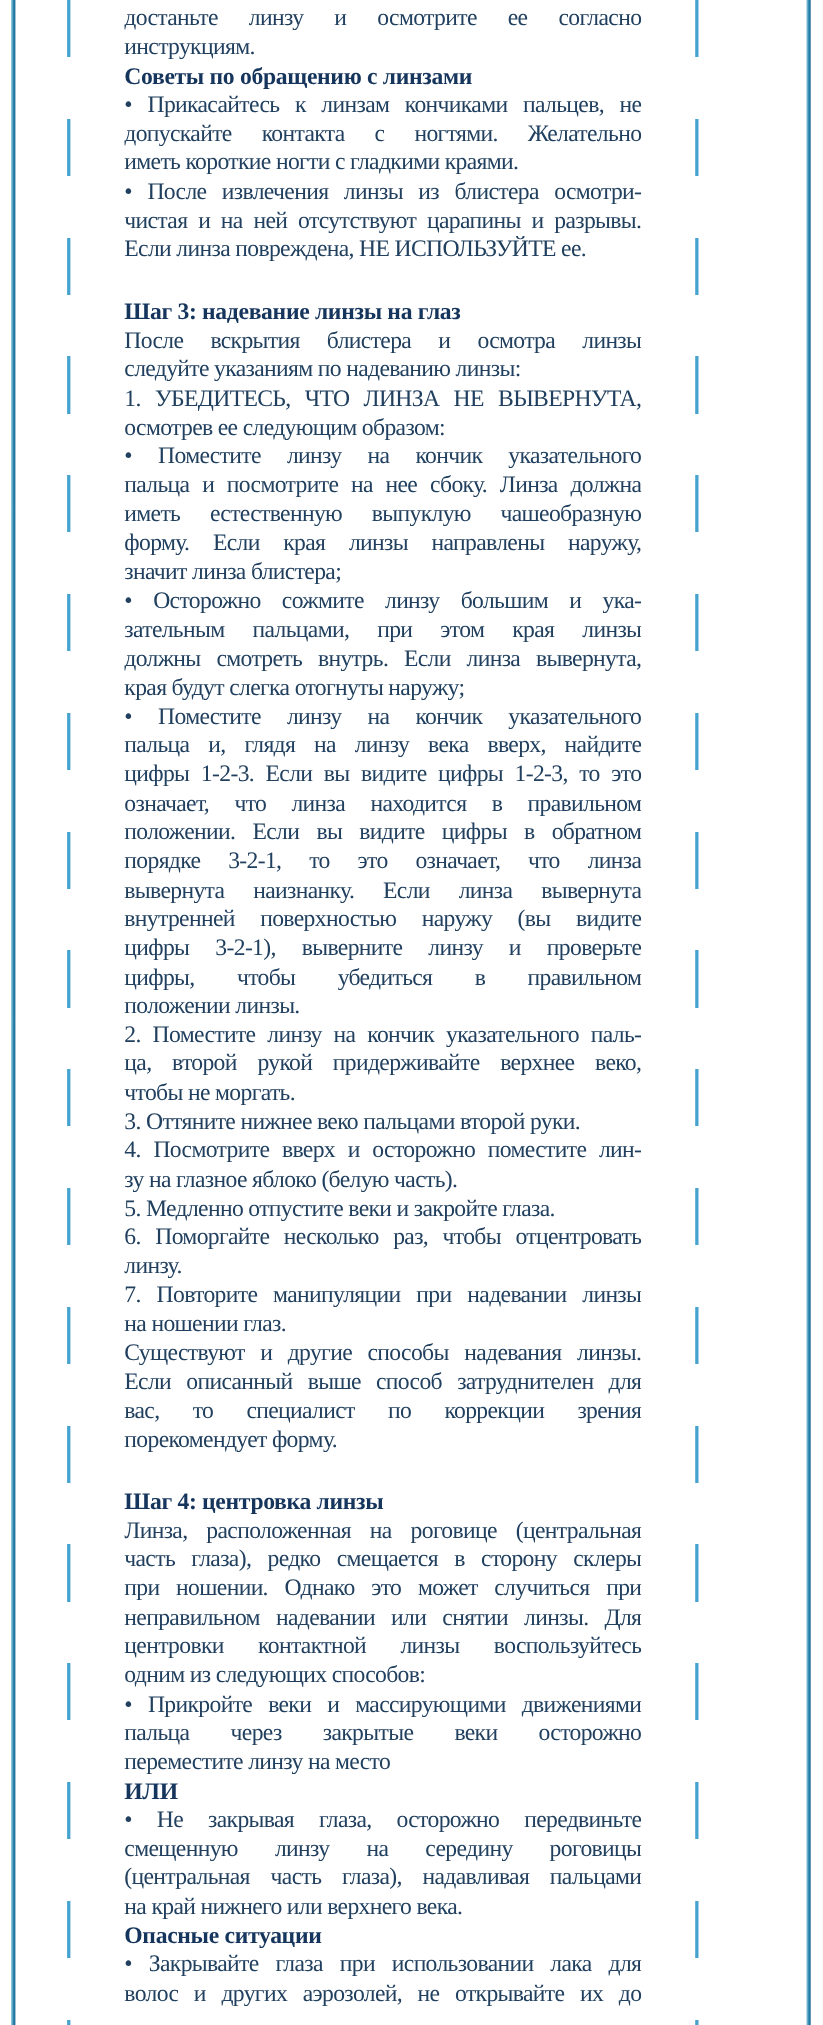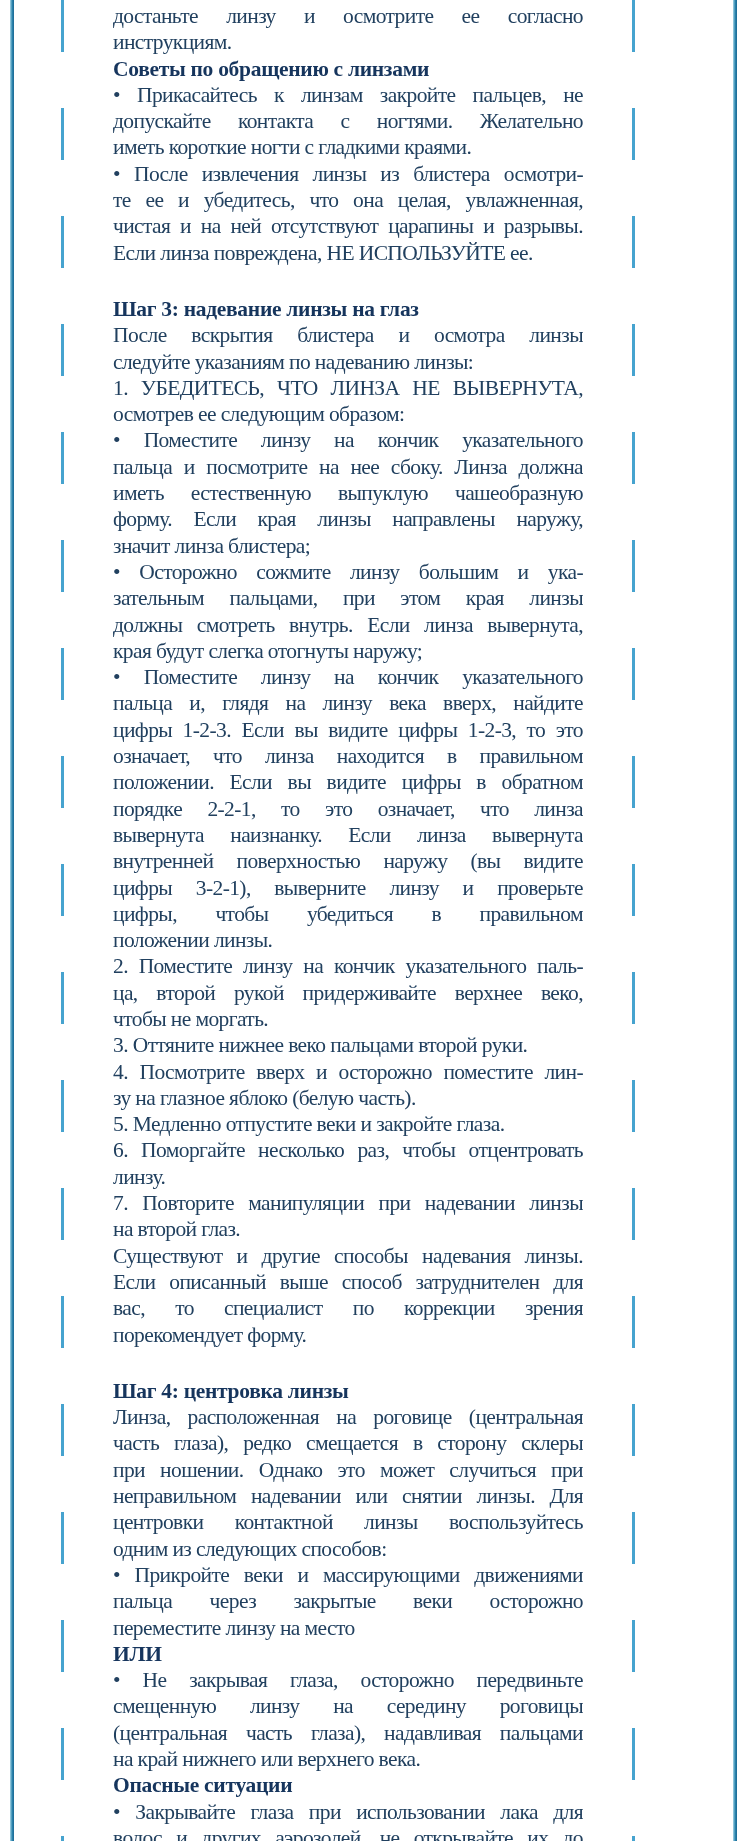--- a/index.html
+++ b/index.html
@@ -66,25 +66,24 @@
 
 <div class="page">
   <div class="mark fold fold-left"></div>
   <div class="mark dash dash-left"></div>
   <div class="mark dash dash-right"></div>
   <div class="mark fold fold-right"></div>
   <div class="text-column" id="text-column">
       <div class="line justify">достаньте линзу и осмотрите ее согласно</div>
       <div class="line">инструкциям.</div>
       <div class="line bold">Советы по обращению с линзами</div>
-      <div class="line justify">• Прикасайтесь к линзам закройте пальцев, не</div>
+      <div class="line justify">• Прикасайтесь к линзам кончиками пальцев, не</div>
       <div class="line justify">допускайте контакта с ногтями. Желательно</div>
       <div class="line">иметь короткие ногти с гладкими краями.</div>
       <div class="line justify">• После извлечения линзы из блистера осмотри-</div>
-      <div class="line justify">те ее и убедитесь, что она целая, увлажненная,</div>
       <div class="line justify">чистая и на ней отсутствуют царапины и разрывы.</div>
       <div class="line">Если линза повреждена, НЕ ИСПОЛЬЗУЙТЕ ее.</div>
       <div class="gap"></div>
       <div class="line bold">Шаг 3: надевание линзы на глаз</div>
       <div class="line justify">После вскрытия блистера и осмотра линзы</div>
       <div class="line">следуйте указаниям по надеванию линзы:</div>
       <div class="line justify">1. УБЕДИТЕСЬ, ЧТО ЛИНЗА НЕ ВЫВЕРНУТА,</div>
       <div class="line">осмотрев ее следующим образом:</div>
       <div class="line justify">• Поместите линзу на кончик указательного</div>
       <div class="line justify">пальца и посмотрите на нее сбоку. Линза должна</div>
@@ -93,37 +92,37 @@
       <div class="line">значит линза блистера;</div>
       <div class="line justify">• Осторожно сожмите линзу большим и ука-</div>
       <div class="line justify">зательным пальцами, при этом края линзы</div>
       <div class="line justify">должны смотреть внутрь. Если линза вывернута,</div>
       <div class="line">края будут слегка отогнуты наружу;</div>
       <div class="line justify">• Поместите линзу на кончик указательного</div>
       <div class="line justify">пальца и, глядя на линзу века вверх, найдите</div>
       <div class="line justify">цифры 1-2-3. Если вы видите цифры 1-2-3, то это</div>
       <div class="line justify">означает, что линза находится в правильном</div>
       <div class="line justify">положении. Если вы видите цифры в обратном</div>
-      <div class="line justify">порядке 2-2-1, то это означает, что линза</div>
+      <div class="line justify">порядке 3-2-1, то это означает, что линза</div>
       <div class="line justify">вывернута наизнанку. Если линза вывернута</div>
       <div class="line justify">внутренней поверхностью наружу (вы видите</div>
       <div class="line justify">цифры 3-2-1), выверните линзу и проверьте</div>
       <div class="line justify">цифры, чтобы убедиться в правильном</div>
       <div class="line">положении линзы.</div>
       <div class="line justify">2. Поместите линзу на кончик указательного паль-</div>
       <div class="line justify">ца, второй рукой придерживайте верхнее веко,</div>
       <div class="line">чтобы не моргать.</div>
       <div class="line">3. Оттяните нижнее веко пальцами второй руки.</div>
       <div class="line justify">4. Посмотрите вверх и осторожно поместите лин-</div>
       <div class="line">зу на глазное яблоко (белую часть).</div>
       <div class="line">5. Медленно отпустите веки и закройте глаза.</div>
       <div class="line justify">6. Поморгайте несколько раз, чтобы отцентровать</div>
       <div class="line">линзу.</div>
       <div class="line justify">7. Повторите манипуляции при надевании линзы</div>
-      <div class="line">на второй глаз.</div>
+      <div class="line">на ношении глаз.</div>
       <div class="line justify">Существуют и другие способы надевания линзы.</div>
       <div class="line justify">Если описанный выше способ затруднителен для</div>
       <div class="line justify">вас, то специалист по коррекции зрения</div>
       <div class="line">порекомендует форму.</div>
       <div class="gap"></div>
       <div class="line bold">Шаг 4: центровка линзы</div>
       <div class="line justify">Линза, расположенная на роговице (центральная</div>
       <div class="line justify">часть глаза), редко смещается в сторону склеры</div>
       <div class="line justify">при ношении. Однако это может случиться при</div>
       <div class="line justify">неправильном надевании или снятии линзы. Для</div>

